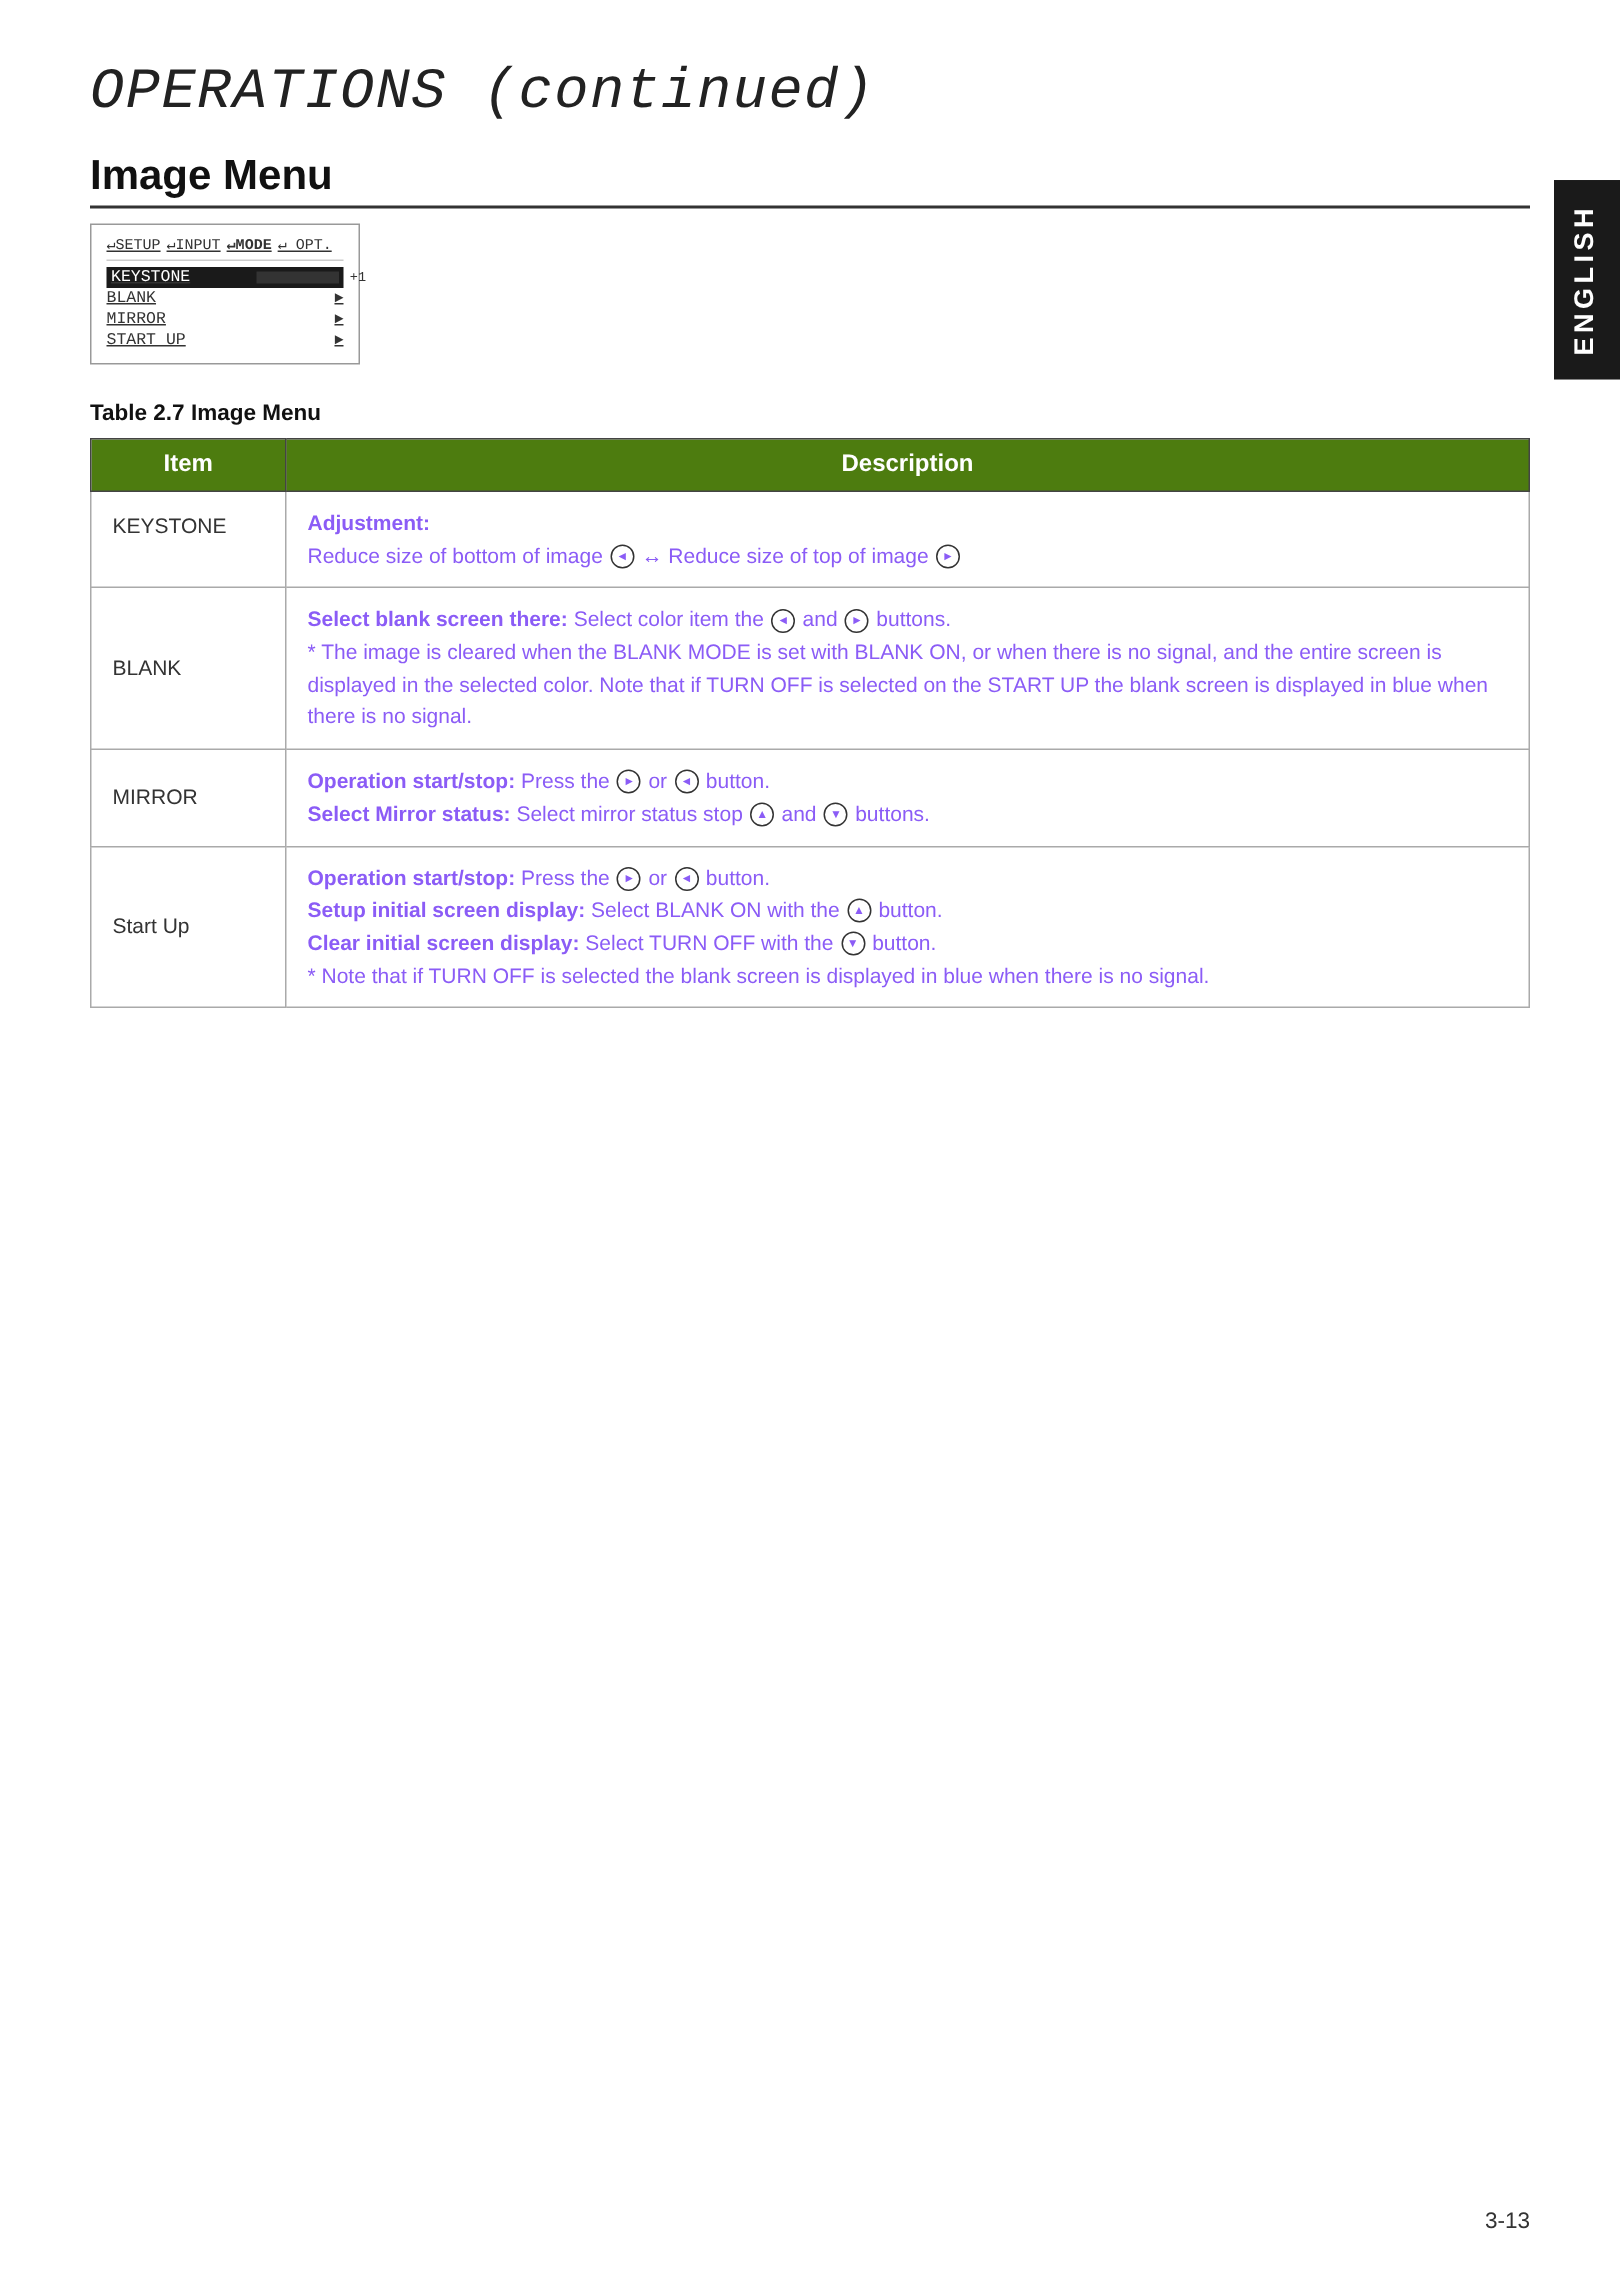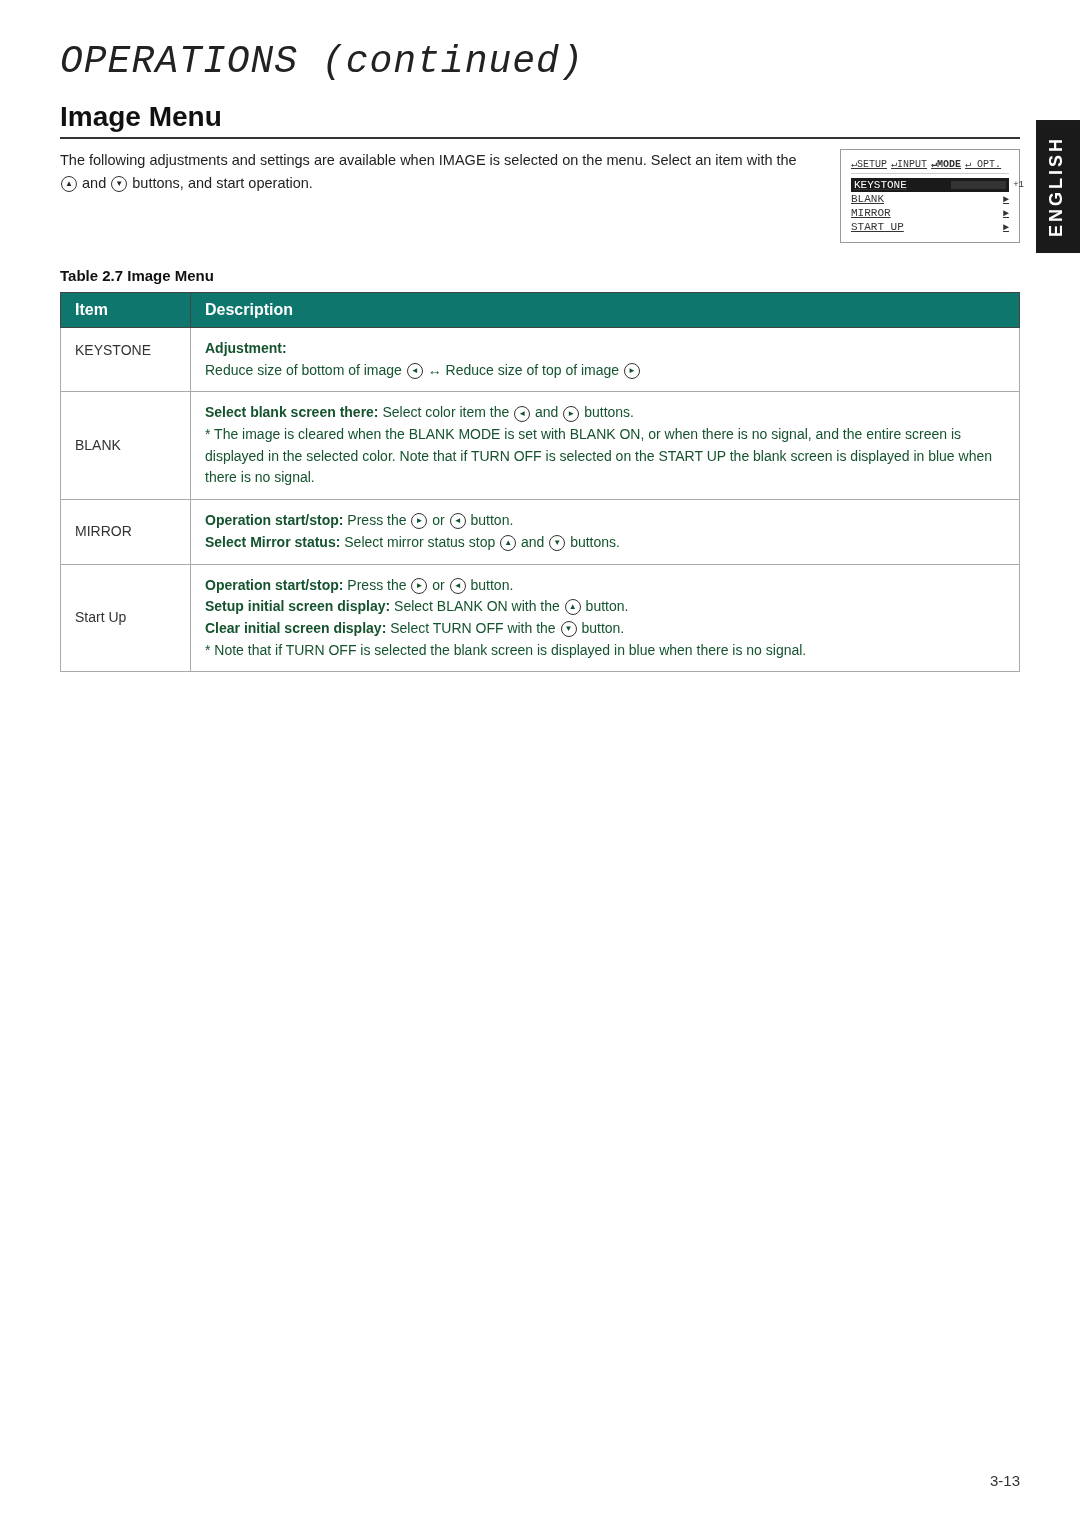--- a/index.html
+++ b/index.html
@@ -154,37 +154,37 @@
 
     
     .image-table {
       width: 100%;
       border-collapse: collapse;
       border: 1.5px solid #444;
       margin-bottom: 30px;
     }
 
     .image-table th {
-      background: #0f766e;
+      background: #4d7c0f;
       color: #fff;
-      text-align: left;
+      text-align: center;
       padding: 8px 14px;
       font-size: 16px;
       border: 1px solid #444;
     }
 
     .image-table th.col-item {
       width: 130px;
     }
 
     .image-table td {
       vertical-align: top;
       padding: 10px 14px;
       font-size: 14px;
-      color: #14532d;
+      color: #8b5cf6;
       border: 1px solid #aaa;
       line-height: 1.55;
     }
 
     .image-table td.item-cell {
       font-size: 14px;
       color: #333;
       vertical-align: middle;
       text-align: left;
       font-weight: normal;
@@ -223,27 +223,20 @@
 </head>
 <body>
 
 <div class="english-tab">ENGLISH</div>
 
 <div class="page-title">OPERATIONS (continued)</div>
 
 <div class="section-heading">Image Menu</div>
 
 <div class="intro-area">
-  <div class="intro-text">
-    <span>The following adjustments and settings are available when IMAGE is selected on the menu. Select an item with the</span>
-    <span class="circle-icon arrow-up"></span>
-    <span>and</span>
-    <span class="circle-icon arrow-down"></span>
-    <span>buttons, and start operation.</span>
-  </div>
 
   <div class="menu-diagram">
     <div class="menu-top-bar">
       <span>↵SETUP</span>
       <span>↵INPUT</span>
       <span class="active">↵MODE</span>
       <span>↵ OPT.</span>
     </div>
     <div class="menu-row highlighted">
       <span>KEYSTONE</span>

